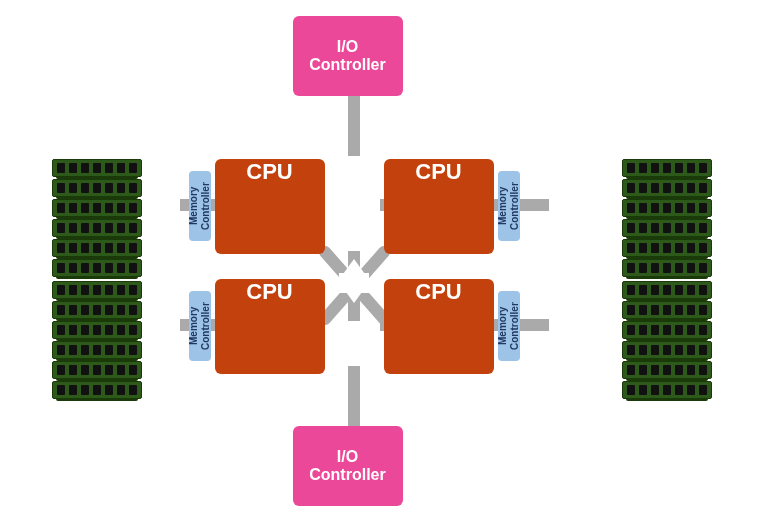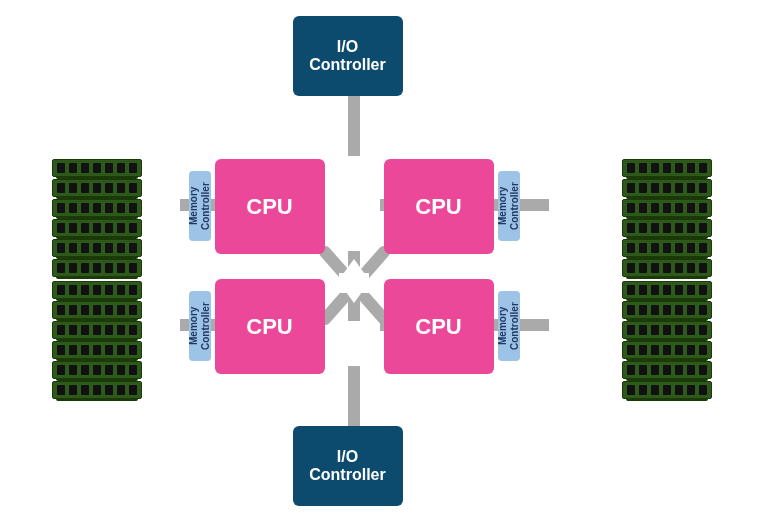--- a/index.html
+++ b/index.html
@@ -16,36 +16,35 @@
 
     .diagram {
       position: relative;
       width: 700px;
       height: 500px;
     }
 
     
     .cpu-box {
       position: absolute;
-      background: #ec4899;
+      background: #c2410c;
       border-radius: 6px;
       display: flex;
-      align-items: center;
       justify-content: center;
       color: white;
       font-size: 22px;
       font-weight: bold;
       width: 110px;
       height: 95px;
     }
 
     
     .io-box {
       position: absolute;
-      background: #0c4a6e;
+      background: #ec4899;
       border-radius: 6px;
       display: flex;
       align-items: center;
       justify-content: center;
       color: white;
       font-size: 16px;
       font-weight: bold;
       text-align: center;
       width: 110px;
       height: 80px;

